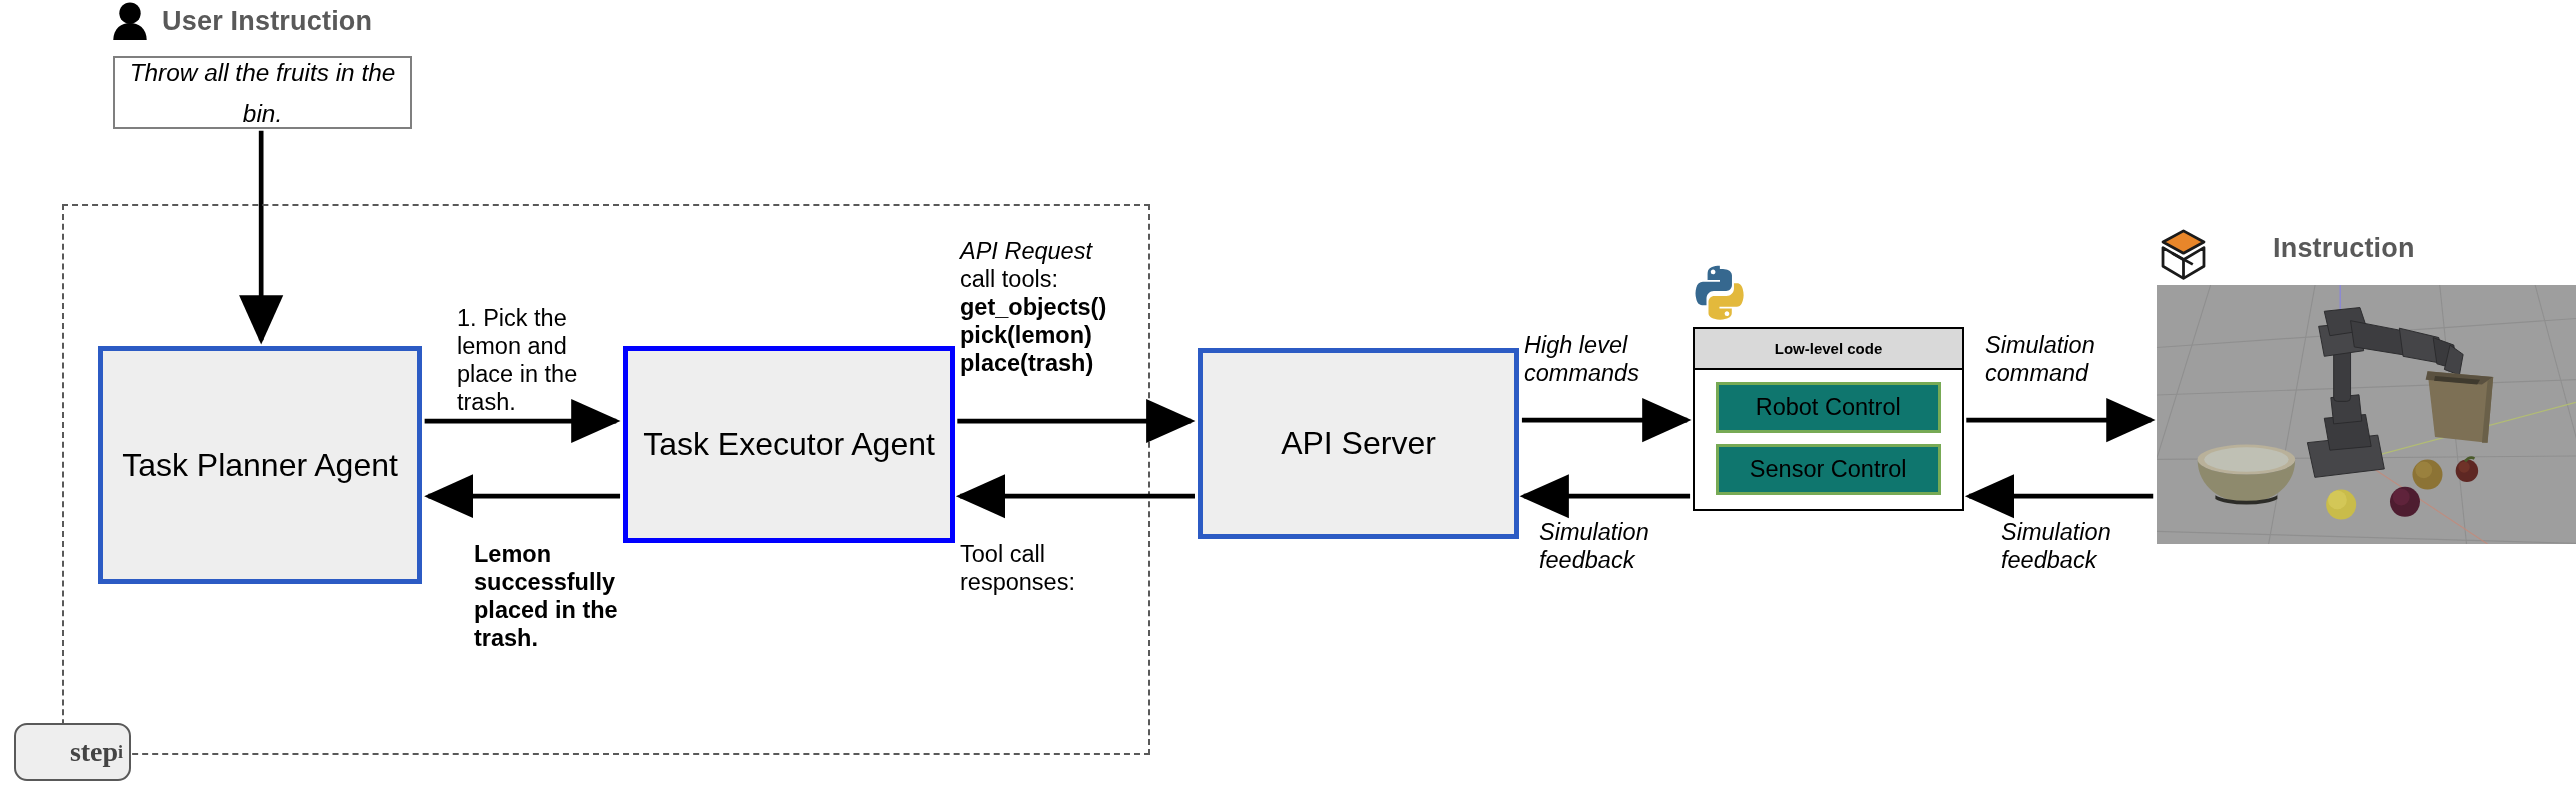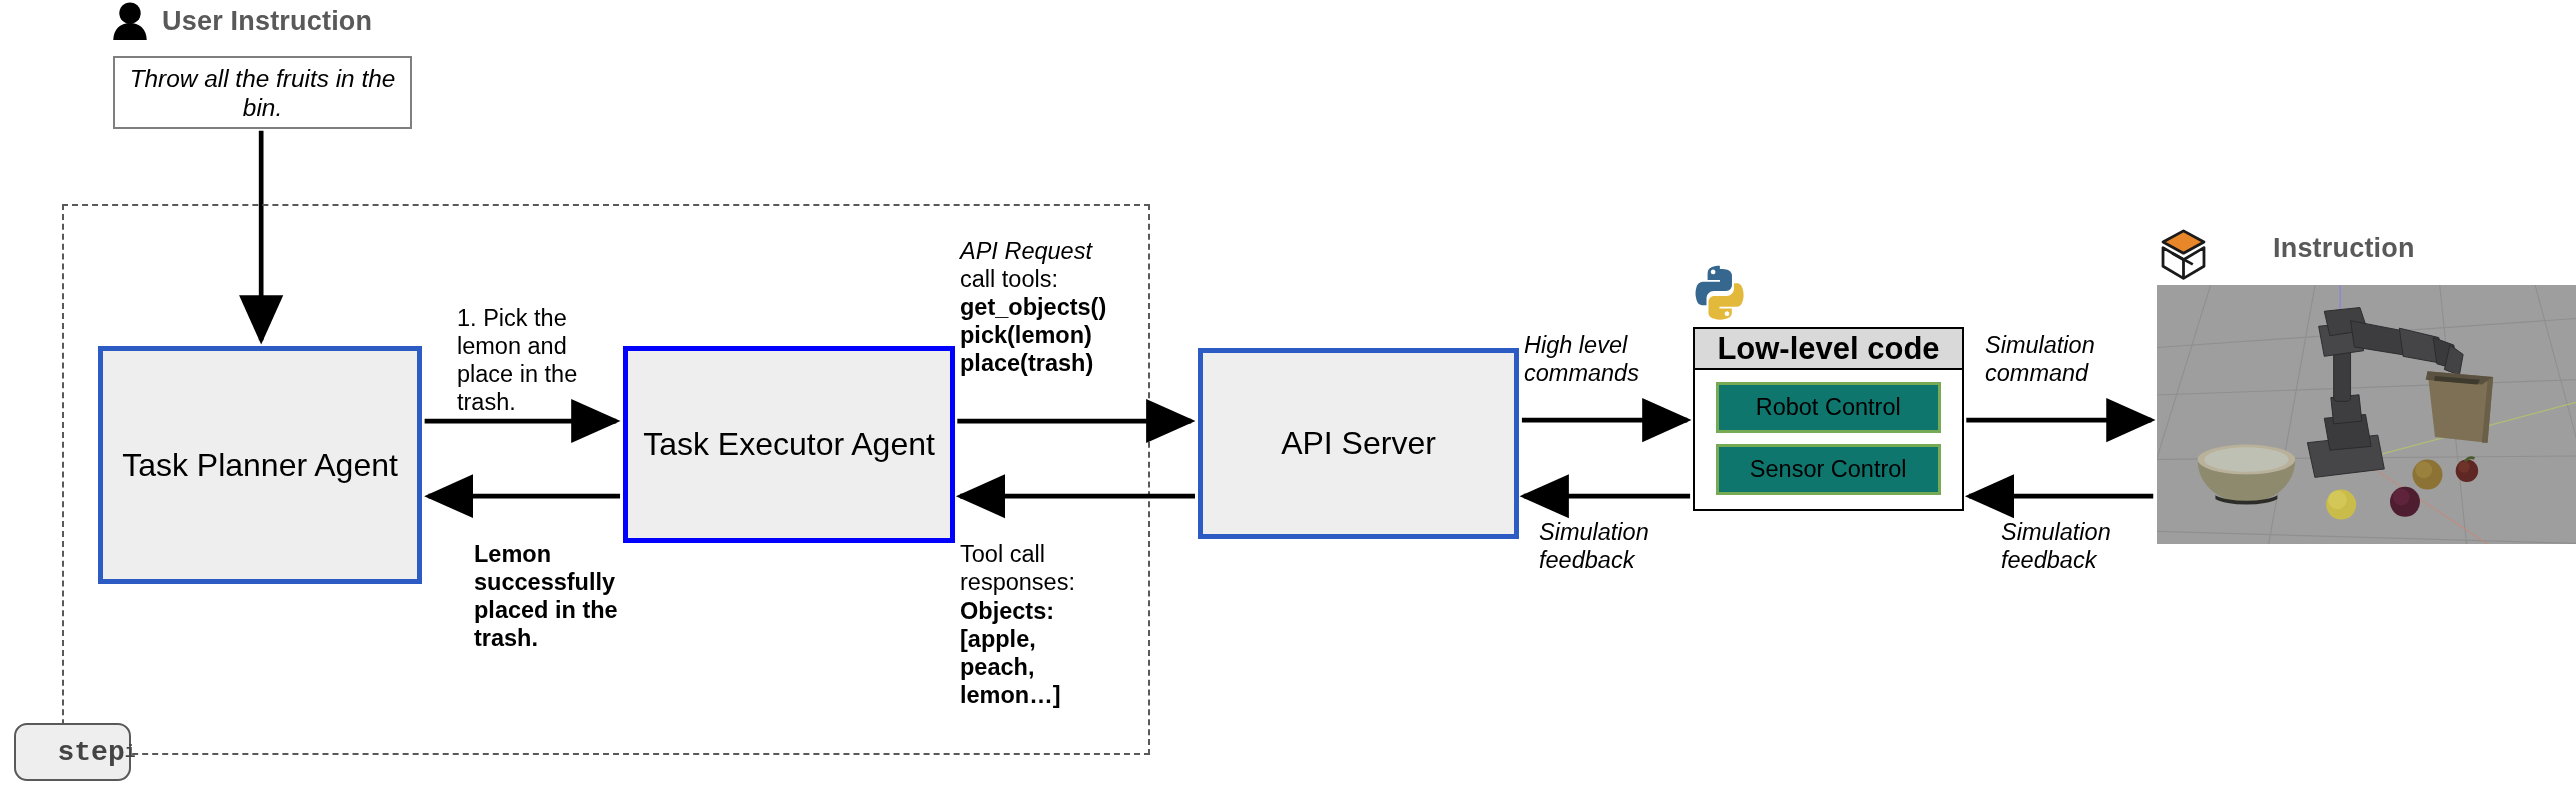--- a/index.html
+++ b/index.html
@@ -48,21 +48,21 @@
     box-sizing: border-box;
     display: flex;
     align-items: center;
     justify-content: center;
     text-align: center;
   }
   .instr-box .itext {
     font-family: "Liberation Sans", sans-serif;
     font-style: italic;
     font-size: 24.4px;
-    line-height: 29px;
+    line-height: 41px;
     color: #000000;
   }
 
   
   .node-box {
     box-sizing: border-box;
     background: #eeeeee;
     display: flex;
     align-items: center;
     justify-content: center;
@@ -82,21 +82,21 @@
     box-sizing: border-box;
     border: 2.8px solid #000000;
     background: #ffffff;
   }
   .llc-title {
     box-sizing: border-box;
     background: #d9d9d9;
     border-bottom: 2.8px solid #000000;
     font-family: "Liberation Sans", sans-serif;
     font-weight: bold;
-    font-size: 31px;
+    font-size: 15px;
     color: #000000;
     display: flex;
     align-items: center;
     justify-content: center;
   }
   .llc-sub {
     box-sizing: border-box;
     border: 3.8px solid #77aa55;
     background: #0f766e;
     display: flex;
@@ -114,21 +114,21 @@
     background: transparent;
   }
   .step-chip {
     box-sizing: border-box;
     border: 2.8px solid #595959;
     border-radius: 13px;
     background: #eeeeee;
     display: flex;
     align-items: center;
     justify-content: center;
-    font-family: Liberation Mono, monospace;
+    font-family: Liberation Serif, serif;
     font-weight: bold;
     font-size: 28px;
     color: #444444;
     padding-left: 48px;
   }
   .step-chip sub { font-size: 18px; font-weight: bold; }
 
   
   .env-scene {
     background: #9e9e9e;
@@ -307,24 +307,20 @@
 trash.</div>
 
   <div class="abs txt italic" style="left:960px; top:237px; width:178px;">API Request</div>
   <div class="abs txt" style="left:960px; top:265px; width:178px;">call tools:</div>
   <div class="abs txt" style="left:960px; top:540px; width:178px;">Tool call
 responses:</div>
 
   <div class="abs txt bold" style="left:960px; top:293px; width:188px;">get_objects()
 pick(lemon)
 place(trash)</div>
-  <div class="abs txt bold" style="left:960px; top:597px; width:178px;">Objects:
-[apple,
-peach,
-lemon…]</div>
 
   <div class="abs txt italic" style="left:1524px; top:331px; width:164px;">High level
 commands</div>
 
   <div class="abs txt italic" style="left:1539px; top:518px; width:164px;">Simulation
 feedback</div>
 
   <div class="abs txt italic" style="left:1985px; top:331px; width:164px;">Simulation
 command</div>
 

